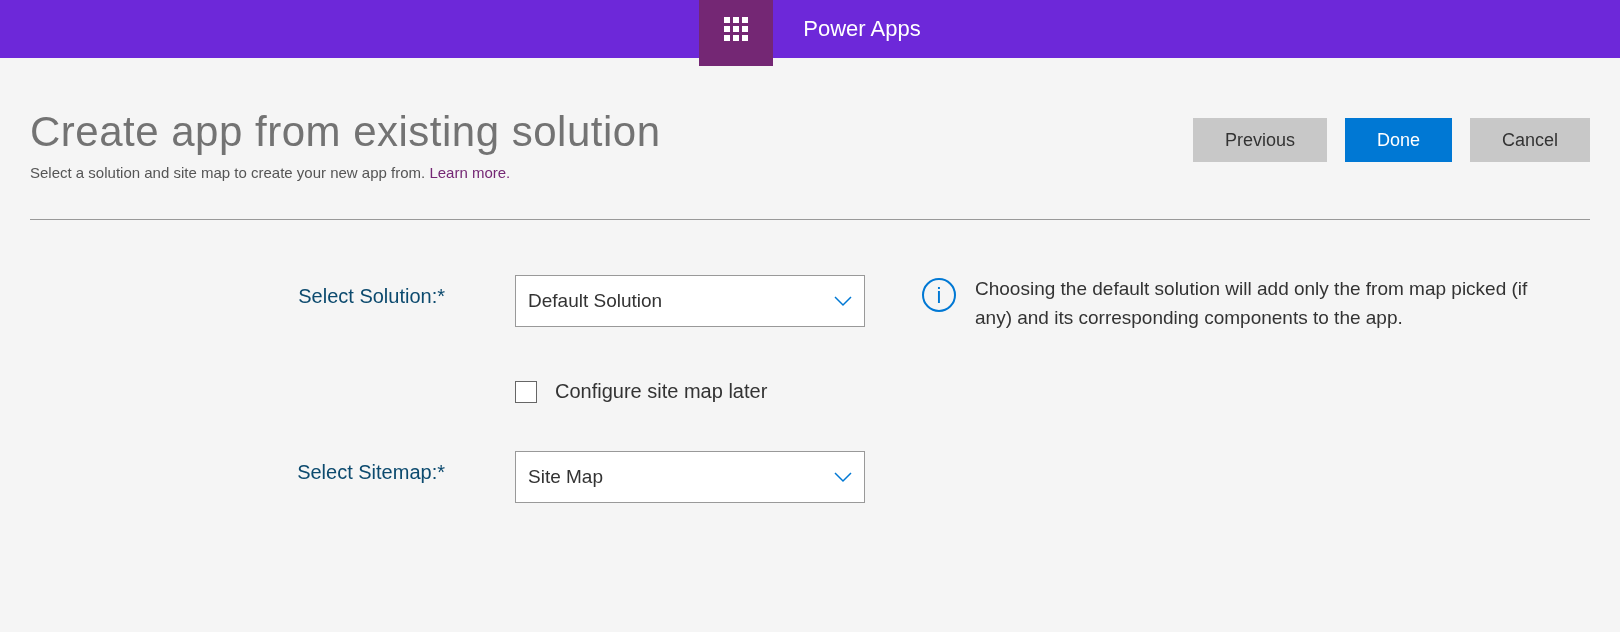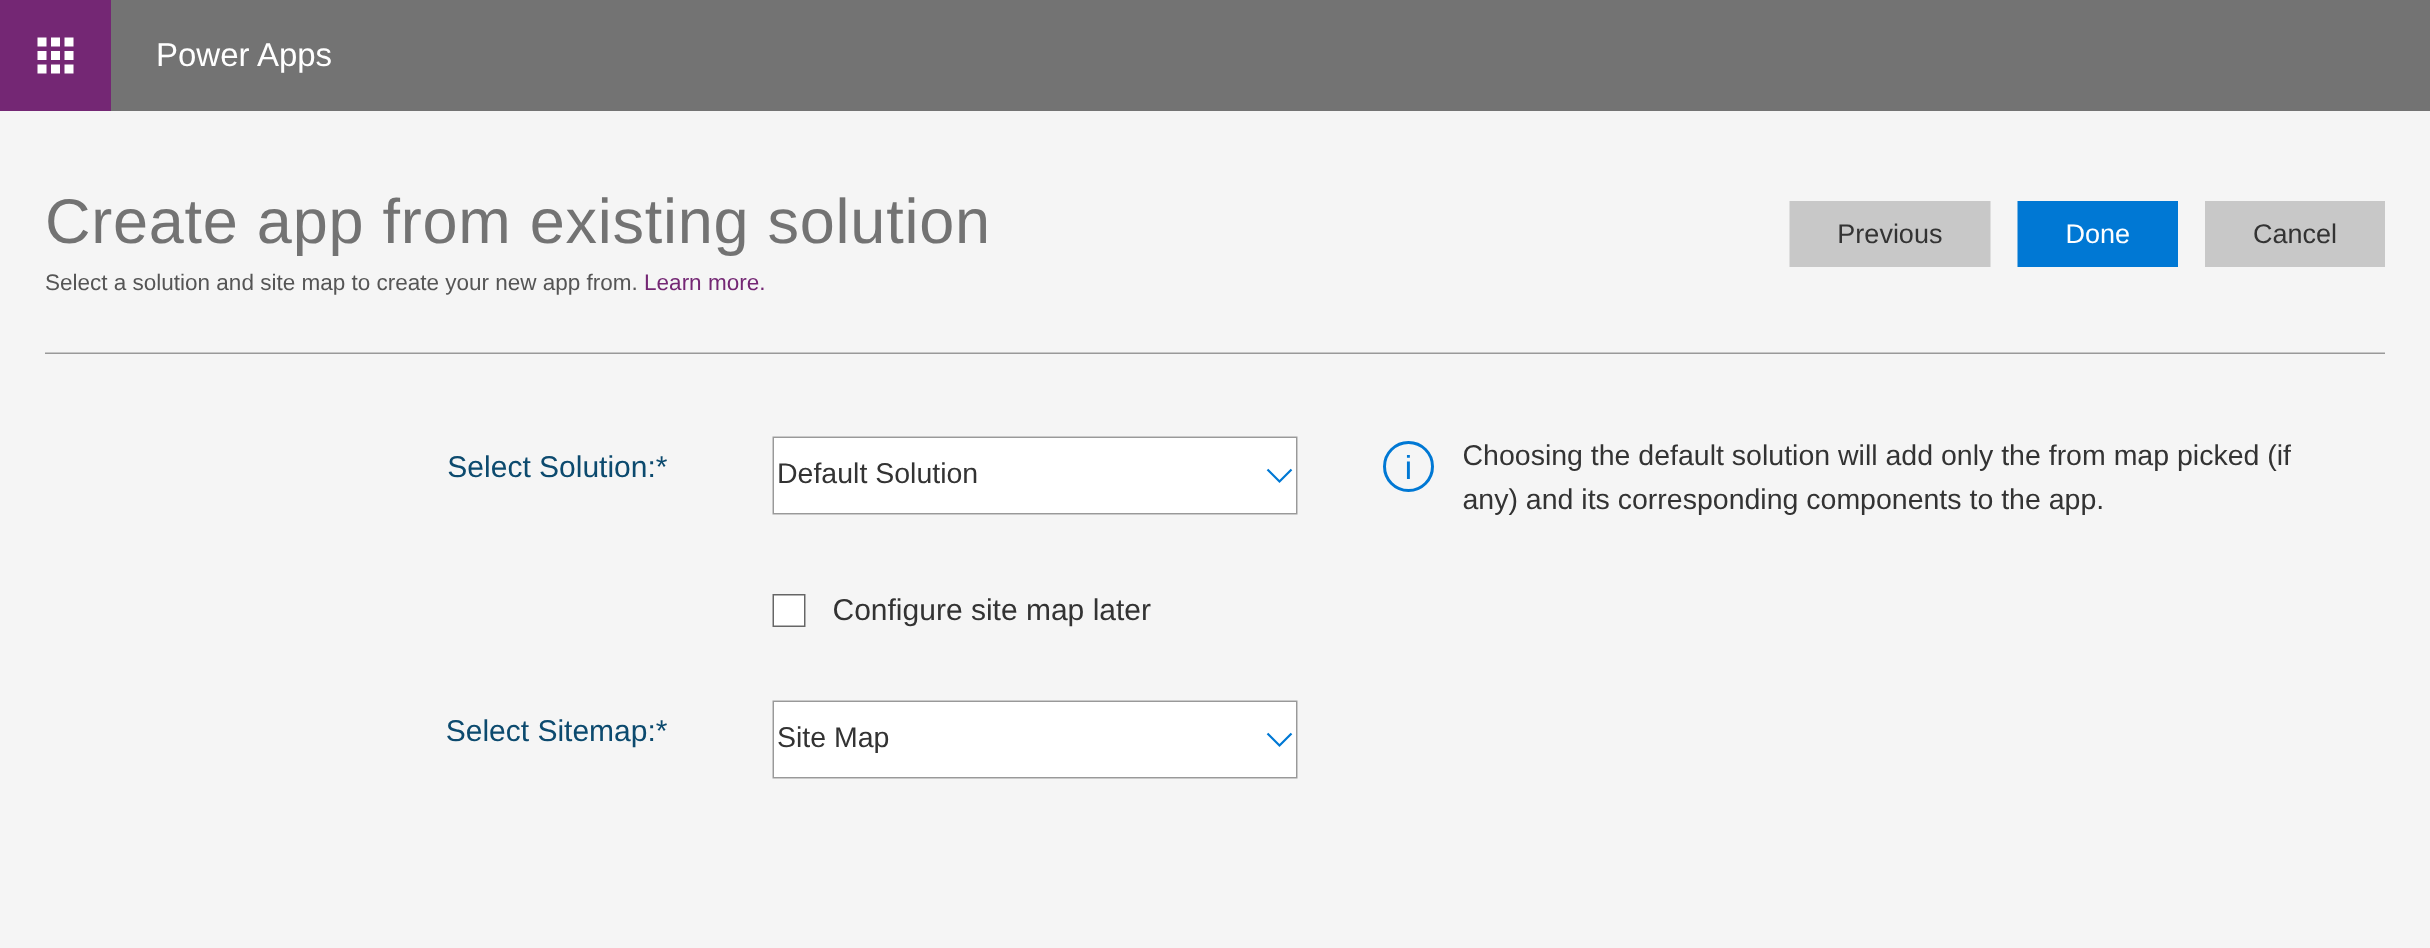--- a/index.html
+++ b/index.html
@@ -10,22 +10,23 @@
     }
     body {
       background: #f5f5f5;
       width: 1620px;
       height: 632px;
       overflow: hidden;
     }
     .header {
       display: flex;
       align-items: center;
-      background: #737373;
-      height: 74px;
+      background: #6d28d9;
+      height: 58px;
+      justify-content: center;
     }
     .waffle-btn {
       width: 74px;
       height: 74px;
       background: #742774;
       display: flex;
       align-items: center;
       justify-content: center;
       cursor: pointer;
     }
@@ -121,21 +122,21 @@
       width: 358px;
     }
     .select-box {
       width: 350px;
       height: 52px;
       border: 1px solid #999;
       background: #fff;
       display: flex;
       align-items: center;
       justify-content: space-between;
-      padding: 0 2px;
+      padding: 0 12px;
       cursor: pointer;
       font-size: 19px;
       color: #333;
     }
     .chevron {
       width: 18px;
       height: 12px;
     }
     .info-col {
       display: flex;
@@ -148,21 +149,21 @@
       flex-shrink: 0;
       margin-top: 2px;
     }
     .info-text {
       font-size: 19px;
       color: #333;
       line-height: 1.5;
     }
     .checkbox-row {
       display: flex;
-      align-items: flex-start;
+      align-items: flex-end;
       margin-bottom: 48px;
       margin-left: 485px;
     }
     .checkbox {
       width: 22px;
       height: 22px;
       border: 1px solid #666;
       background: #fff;
       margin-right: 18px;
       cursor: pointer;

